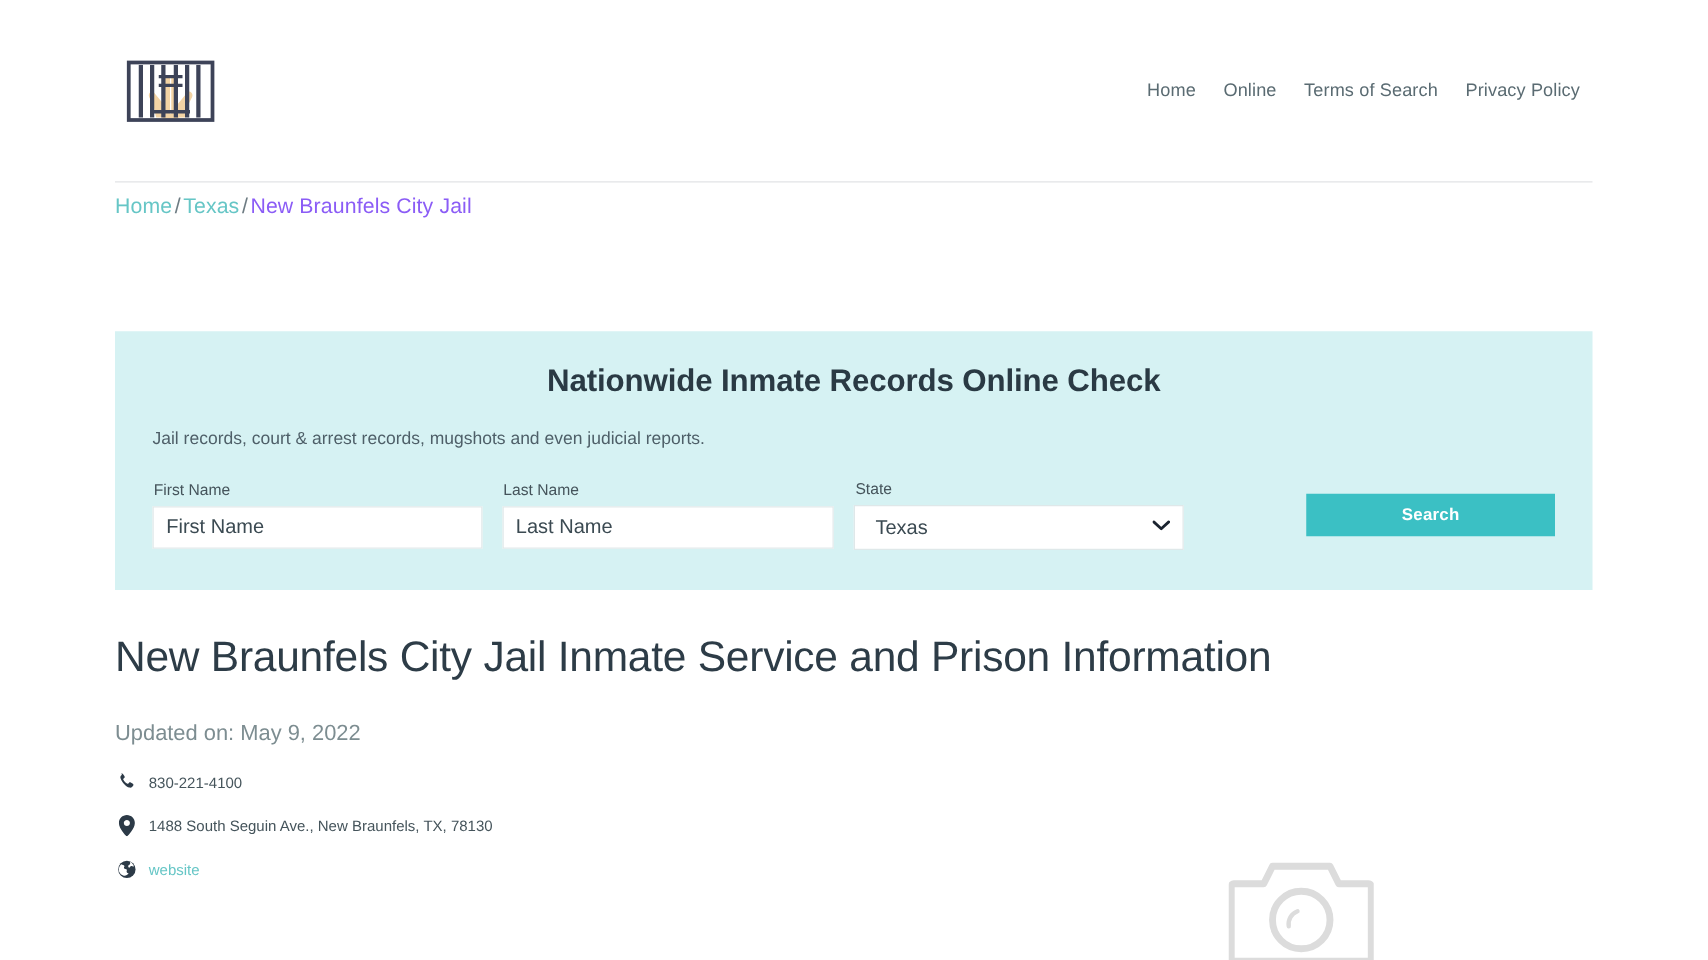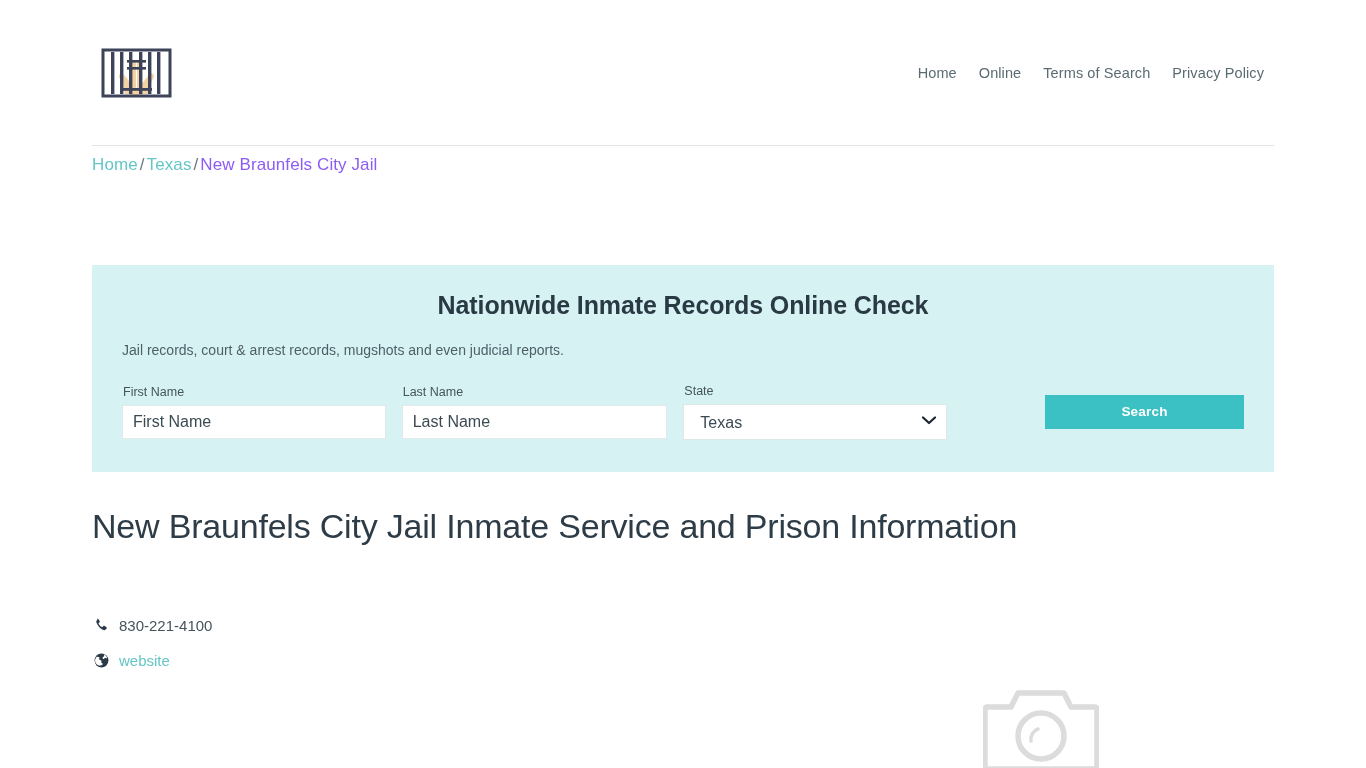--- a/index.html
+++ b/index.html
@@ -190,21 +190,21 @@
   .info-list {
     top: 608px;
     margin: 0;
     padding: 0;
     list-style: none;
   }
   .info-item {
     display: flex;
     align-items: center;
     height: 35px;
-    font-size: 15px;
+    font-size: 12px;
     color: #45545b;
   }
   .info-icon {
     width: 19px;
     display: inline-flex;
     justify-content: center;
     align-items: center;
     margin-right: 8px;
     color: #2c3a47;
   }
@@ -296,32 +296,41 @@
           </svg>
         </div>
       </div>
 
       <button class="search-button" type="submit">Search</button>
     </form>
   </section>
 
   <h1 class="container page-title">New Braunfels City Jail Inmate Service and Prison Information</h1>
 
+  <div class="container updated">Updated on: May 9, 2022</div>
 
   <ul class="container info-list">
 
     <li class="info-item">
       <span class="info-icon">
         <svg width="15" height="15" viewBox="0 0 16 16" fill="#2c3a47">
           <path d="M3.1 1.2 c.5-.5 1.3-.4 1.7.2 l1.2 1.8 c.3.5.2 1.1-.2 1.5 l-.8.7 c-.2.2-.2.4-.1.6 .8 1.6 2 2.8 3.6 3.6 .2.1.5.1.6-.1 l.7-.8 c.4-.4 1-.5 1.5-.2 l1.8 1.2 c.6.4.7 1.2.2 1.7 l-.9.9 c-.6.6-1.5.8-2.3.5 C7.3 12 4 8.7 2.6 4.8 c-.3-.8-.1-1.7.5-2.3 l.9-.9 z"></path>
         </svg>
       </span>
       <span>830-221-4100</span>
     </li>
 
+    <li class="info-item">
+      <span class="info-icon">
+        <svg width="13" height="17" viewBox="0 0 12 16" fill="#2c3a47">
+          <path d="M6 0 C2.7 0 0 2.7 0 6 c0 4.3 5.3 9.6 5.5 9.8 .3.3.7.3 1 0 C6.7 15.6 12 10.3 12 6 12 2.7 9.3 0 6 0 z M6 8.3 C4.7 8.3 3.7 7.3 3.7 6 S4.7 3.7 6 3.7 8.3 4.7 8.3 6 7.3 8.3 6 8.3 z"></path>
+        </svg>
+      </span>
+      <span>1488 South Seguin Ave., New Braunfels, TX, 78130</span>
+    </li>
 
     <li class="info-item">
       <span class="info-icon">
         <svg width="15" height="15" viewBox="0 0 16 16">
           <circle cx="8" cy="8" r="7.4" fill="#2c3a47"></circle>
           <path d="M3.2 3.6 c1.2.8 2.1.4 2.6 1.3 .4.8-.6 1.3-.2 2.1 .4.8 1.8.4 2.3 1.2 .4.7-.4 1.5 0 2.3 .3.6 1.1.6 1.6 1.1 -1.1 1.4-2.9 2.1-4.6 1.6 C2.4 12.4 .8 10 1.2 7.5 1.4 6 2.1 4.6 3.2 3.6 z" fill="#ffffff"></path>
           <path d="M11 1.7 c1.5.8 2.6 2.2 3 3.8 -.9.3-1.6-.5-2.4-.3 -.7.2-.7 1.2-1.4 1.3 -.8.1-1.2-.8-1-1.6 .2-.9 1.4-.9 1.6-1.8 .1-.5-.1-1-.2-1.4 z" fill="#ffffff"></path>
         </svg>
       </span>
       <a class="info-link" href="#">website</a>

